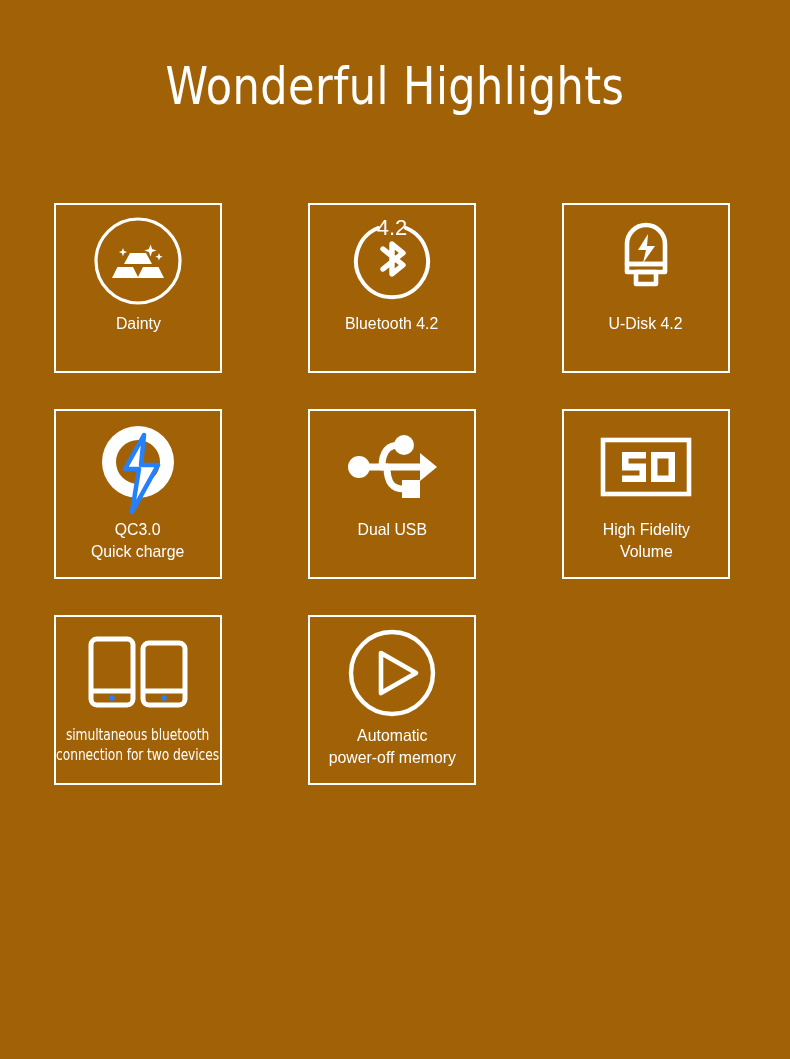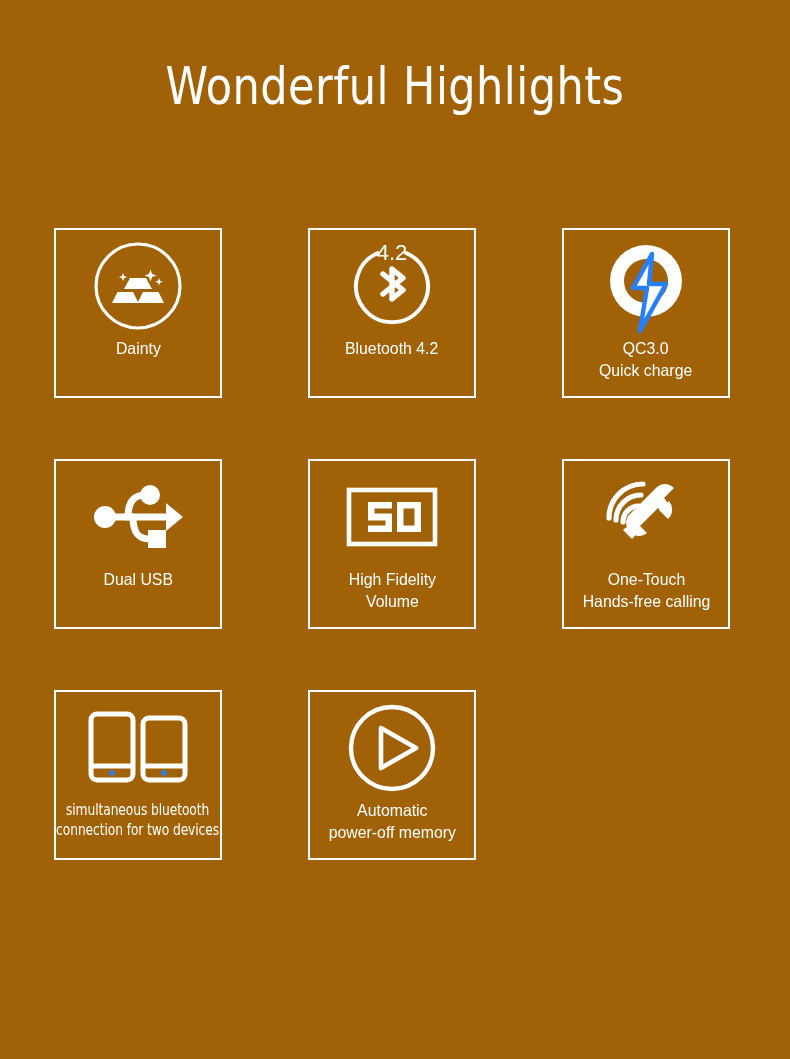--- a/index.html
+++ b/index.html
@@ -47,21 +47,20 @@
   .tile {
     position: relative;
     width: 168px;
     height: 170px;
     border: 2px solid #ffffff;
     box-sizing: border-box;
     display: flex;
     flex-direction: column;
     align-items: center;
     justify-content: flex-start;
-    margin-top: 25px;
   }
   .tile-icon {
     height: 104px;
     display: flex;
     align-items: center;
     justify-content: center;
     width: 100%;
     margin-top: 4px;
   }
   .tile-label {
@@ -123,20 +122,33 @@
           <path d="M34 15 A36 36 0 1 0 62 15" fill="none" stroke="#fff" stroke-width="4" stroke-linecap="round" transform="rotate(0 48 51)"></path>
           <text x="48" y="22" text-anchor="middle" fill="#fff" font-size="22" font-family="Liberation Sans, sans-serif">4.2</text>
           <path d="M39 36 l20 16 -11 9 V31 l11 9 -20 16" fill="none" stroke="#fff" stroke-width="5.4" stroke-linejoin="round" stroke-linecap="round"></path>
         </svg>
       </div>
       <div class="tile-label">
         <span class="ln">Bluetooth 4.2</span>
       </div>
     </div>
 
+    <div class="tile">
+      <div class="tile-icon">
+        <svg width="86" height="90" viewBox="0 0 86 90">
+          <path d="M24 48 V28 a19 19 0 0 1 38 0 V48 z" fill="none" stroke="#fff" stroke-width="4.6" stroke-linejoin="round"></path>
+          <path d="M24 48 h38 v8 h-38 z" fill="none" stroke="#fff" stroke-width="4.6" stroke-linejoin="round"></path>
+          <path d="M33 56 h20 v12 h-20 z" fill="none" stroke="#fff" stroke-width="4.6" stroke-linejoin="round"></path>
+          <path d="M45 18 l-10 16 h8 l-3 13 12 -17 h-8 z" fill="#fff"></path>
+        </svg>
+      </div>
+      <div class="tile-label">
+        <span class="ln">U-Disk 4.2</span>
+      </div>
+    </div>
 
 
     <div class="tile">
       <div class="tile-icon">
         <svg width="92" height="96" viewBox="0 0 92 96">
           <path d="M46 7 A36 36 0 1 0 46 79 A36 36 0 0 0 46 7 Z
                    M46 21 A22 22 0 1 1 46 65 A22 22 0 0 1 46 21 Z" fill="#fff" fill-rule="evenodd"></path>
           <path d="M52 16 L33 50 h14 L40 93 L66 46 H49 z" fill="#fff" stroke="#2680fc" stroke-width="4.5" stroke-linejoin="round"></path>
         </svg>
       </div>
@@ -172,38 +184,20 @@
 
           <path d="M52 16 h24 v30 h-24 z M58.5 22.5 v17 h11 v-17 z" fill="#fff" fill-rule="evenodd"></path>
         </svg>
       </div>
       <div class="tile-label two-line">
         <span class="ln">High Fidelity</span>
         <span class="ln">Volume</span>
       </div>
     </div>
 
-    <div class="tile">
-      <div class="tile-icon">
-        <svg width="90" height="86" viewBox="0 0 90 86">
-          <g fill="none" stroke="#fff" stroke-width="5.2" stroke-linecap="round">
-            <path d="M22 48 A16 16 0 0 1 38 32"></path>
-            <path d="M15 46 A25 25 0 0 1 40 21"></path>
-            <path d="M8 44 A34 34 0 0 1 42 10"></path>
-          </g>
-          <path d="M63 24 c5 5 5 12 1 17 l-7 -7 -18 18 7 7 c-5 4 -12 4 -17 -1 -5 -5 -5 -12 -1 -17 l28 -28 c5 -4 12 -4 17 1 z" fill="#fff"></path>
-          <path d="M68 27 a13 13 0 0 1 -1 18 l-9 -9 z" fill="#fff"></path>
-          <path d="M40 55 a13 13 0 0 0 -18 1 l9 9 z" fill="#fff"></path>
-        </svg>
-      </div>
-      <div class="tile-label two-line">
-        <span class="ln">One-Touch</span>
-        <span class="ln">Hands-free calling</span>
-      </div>
-    </div>
 
 
     <div class="tile">
       <div class="tile-icon">
         <svg width="106" height="80" viewBox="0 0 106 80">
           <rect x="6" y="6" width="42" height="66" rx="6" fill="none" stroke="#fff" stroke-width="5"></rect>
           <path d="M6 58 h42" stroke="#fff" stroke-width="5" fill="none"></path>
           <circle cx="27" cy="65" r="2.8" fill="#2680fc"></circle>
           <rect x="58" y="10" width="42" height="62" rx="6" fill="none" stroke="#fff" stroke-width="5"></rect>
           <path d="M58 58 h42" stroke="#fff" stroke-width="5" fill="none"></path>

